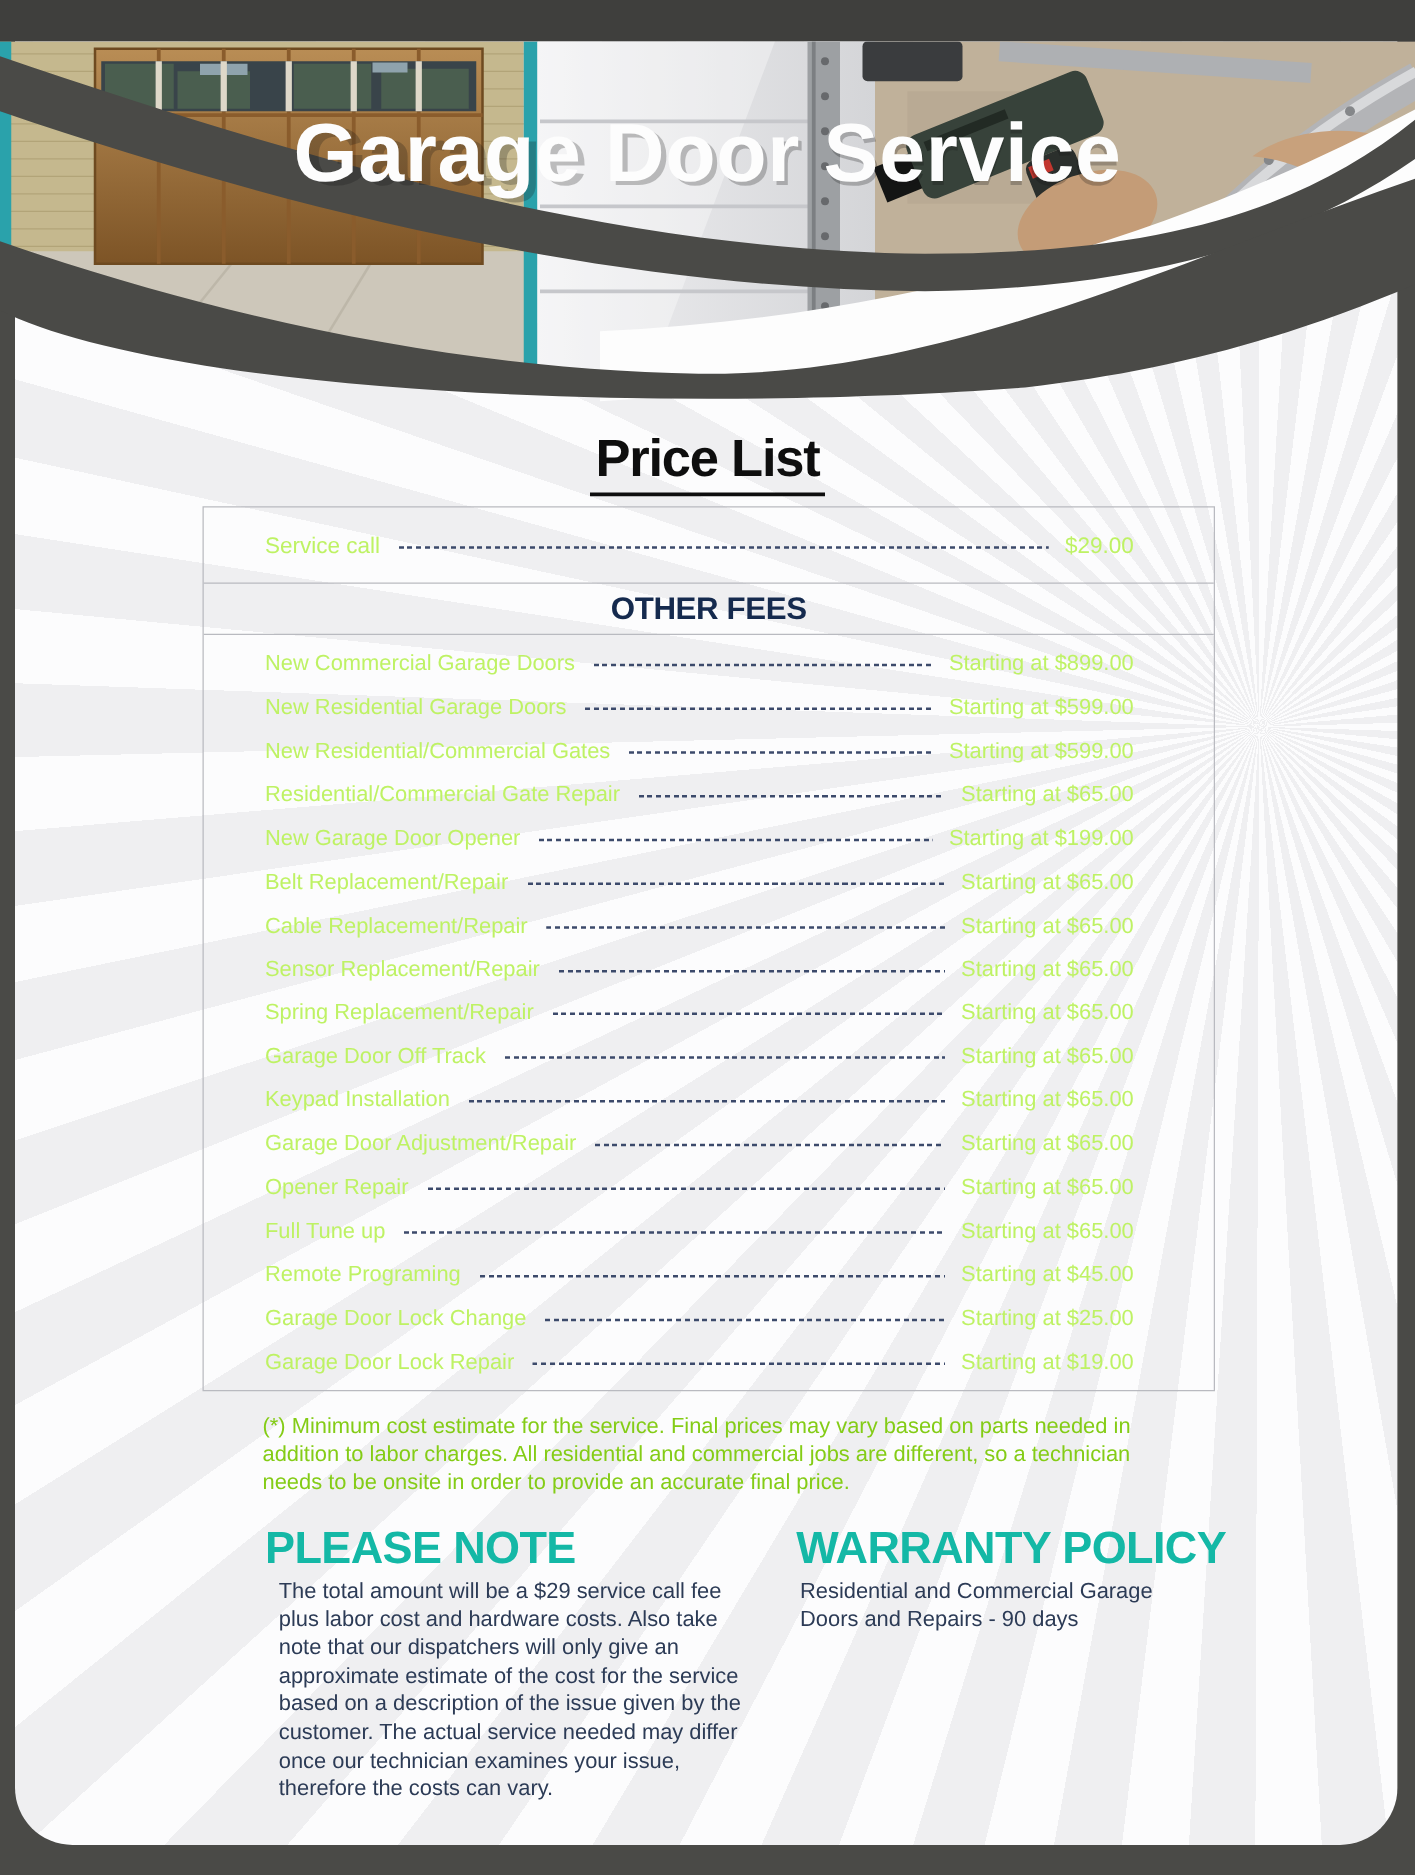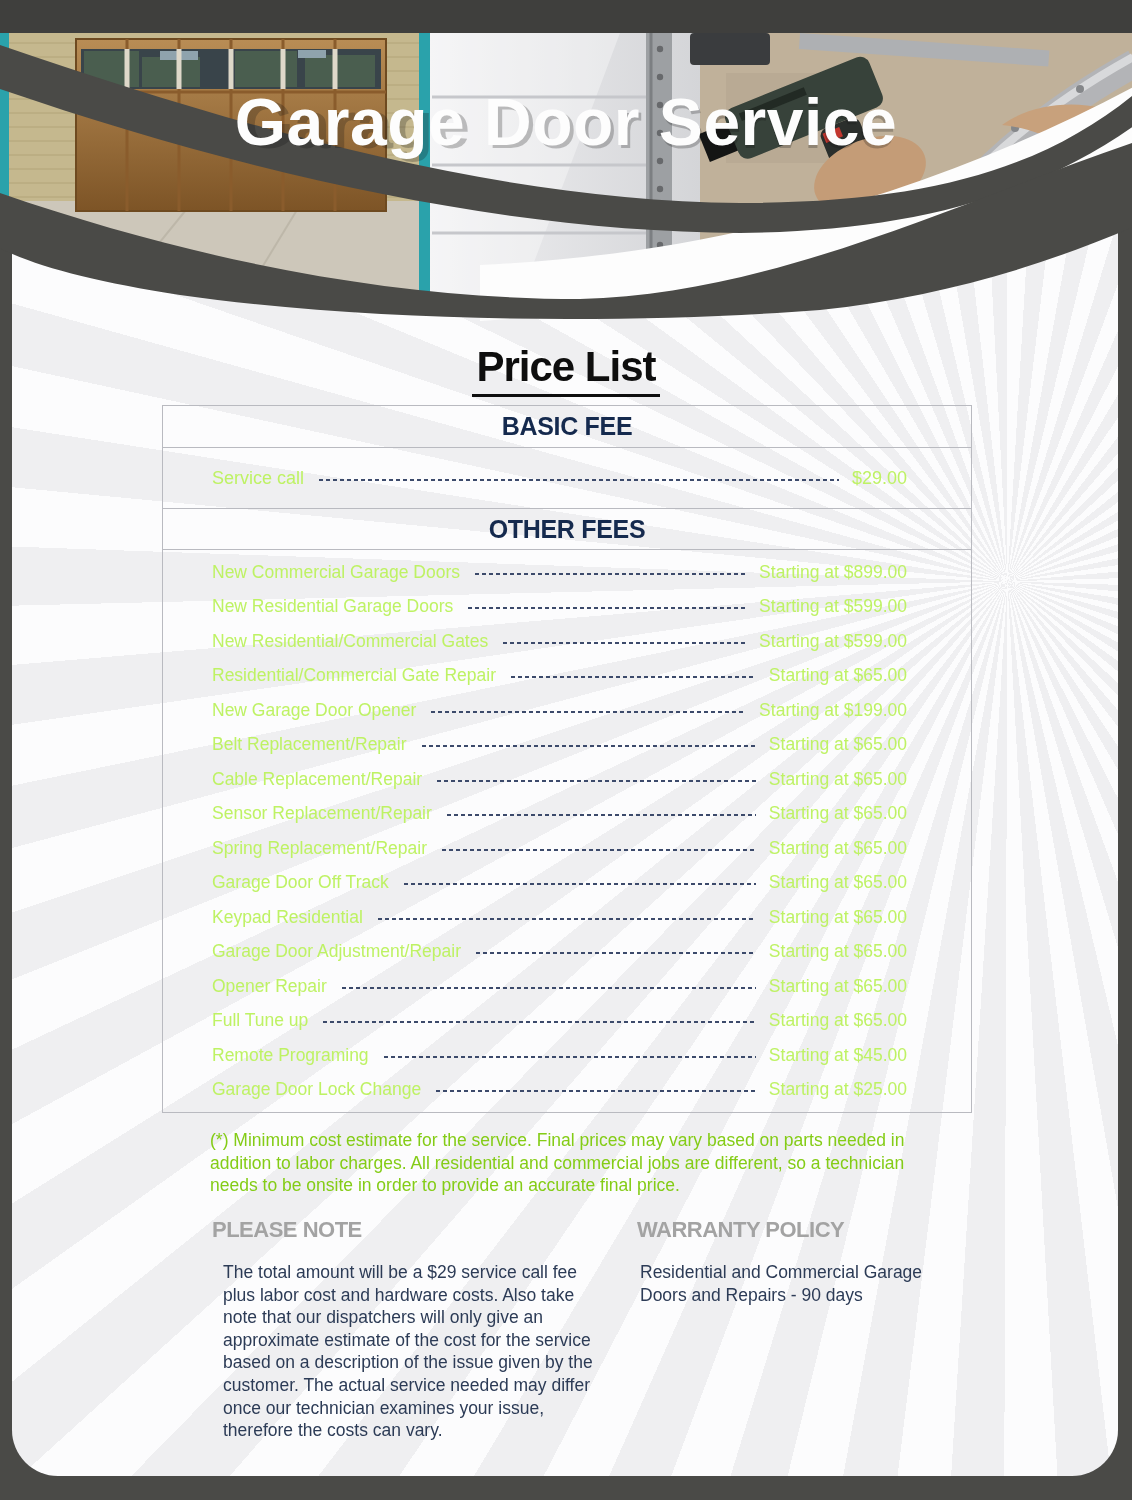--- a/index.html
+++ b/index.html
@@ -24,21 +24,21 @@
   .svc-row{flex:0 0 auto;height:60px;border-bottom:1px solid #b9bac0;}
   .fee-row{display:flex;align-items:center;padding:0 64px 0 49px;color:#bef264;font-size:17.5px;}
   .svc-row{font-size:18px;}
   .items{flex:1 1 auto;display:flex;flex-direction:column;justify-content:space-around;padding:5px 0;}
   .items .fee-row{flex:1 1 auto;}
   .fee-label{white-space:nowrap;}
   .fee-dashes{flex:1;height:2px;margin:3px 13px 0 15px;align-self:center;
               background-image:repeating-linear-gradient(90deg,#3c4a6b 0 4px,transparent 4px 7px);}
   .fee-price{white-space:nowrap;}
   .footnote{left:210px;top:1096px;width:732px;font-size:17.5px;line-height:22.6px;color:#84cc16;}
-  .col-head{font-size:22px;font-weight:700;color:#a3a3a3;letter-spacing:-0.5px;}
+  .col-head{font-size:36px;font-weight:700;color:#14b8a6;letter-spacing:-0.5px;}
   .pn-head{left:212px;top:1184px;}
   .wp-head{left:637px;top:1184px;}
   .pn-body{left:223px;top:1228px;width:388px;font-size:17.5px;line-height:22.6px;color:#2c3b56;}
   .wp-body{left:640px;top:1228px;width:310px;font-size:17.5px;line-height:22.6px;color:#2c3b56;}
 </style>
 </head>
 <body>
 
 <div class="page">
   <div class="card"></div>
@@ -164,21 +164,20 @@
 
     <text x="569" y="115" text-anchor="middle" font-size="66" font-weight="700" font-family="Liberation Sans, DejaVu Sans, sans-serif" fill="rgba(20,20,20,0.25)">Garage Door Service</text>
     <text x="566" y="112" text-anchor="middle" font-size="66" font-weight="700" font-family="Liberation Sans, DejaVu Sans, sans-serif" fill="#fdfdfd" letter-spacing="0.5">Garage Door Service</text>
   </svg>
 
   <div class="abs pl-title-wrap">
     <span class="pl-title">Price List</span>
   </div>
 
   <div class="abs fee-table">
-    <div class="th th1">BASIC FEE</div>
     <div class="fee-row svc-row">
       <span class="fee-label">Service call</span>
       <span class="fee-dashes"></span>
       <span class="fee-price">$29.00</span>
     </div>
     <div class="th th2">OTHER FEES</div>
     <div class="items">
         <div class="fee-row">
       <span class="fee-label">New Commercial Garage Doors</span>
       <span class="fee-dashes"></span>
@@ -223,21 +222,21 @@
       <span class="fee-label">Spring Replacement/Repair</span>
       <span class="fee-dashes"></span>
       <span class="fee-price">Starting at $65.00</span>
     </div>
         <div class="fee-row">
       <span class="fee-label">Garage Door Off Track</span>
       <span class="fee-dashes"></span>
       <span class="fee-price">Starting at $65.00</span>
     </div>
         <div class="fee-row">
-      <span class="fee-label">Keypad Residential</span>
+      <span class="fee-label">Keypad Installation</span>
       <span class="fee-dashes"></span>
       <span class="fee-price">Starting at $65.00</span>
     </div>
         <div class="fee-row">
       <span class="fee-label">Garage Door Adjustment/Repair</span>
       <span class="fee-dashes"></span>
       <span class="fee-price">Starting at $65.00</span>
     </div>
         <div class="fee-row">
       <span class="fee-label">Opener Repair</span>
@@ -251,20 +250,25 @@
     </div>
         <div class="fee-row">
       <span class="fee-label">Remote Programing</span>
       <span class="fee-dashes"></span>
       <span class="fee-price">Starting at $45.00</span>
     </div>
         <div class="fee-row">
       <span class="fee-label">Garage Door Lock Change</span>
       <span class="fee-dashes"></span>
       <span class="fee-price">Starting at $25.00</span>
+    </div>
+        <div class="fee-row">
+      <span class="fee-label">Garage Door Lock Repair</span>
+      <span class="fee-dashes"></span>
+      <span class="fee-price">Starting at $19.00</span>
     </div>
       </div>
   </div>
 
   <div class="abs footnote">(*) Minimum cost estimate for the service. Final prices may vary based on parts needed in addition to labor charges. All residential and commercial jobs are different, so a technician needs to be onsite in order to provide an accurate final price.</div>
 
   <div class="abs col-head pn-head">PLEASE NOTE</div>
   <div class="abs pn-body">The total amount will be a $29 service call fee plus labor cost and hardware costs. Also take note that our dispatchers will only give an approximate estimate of the cost for the service based on a description of the issue given by the customer. The actual service needed may differ once our technician examines your issue, therefore the costs can vary.</div>
 
   <div class="abs col-head wp-head">WARRANTY POLICY</div>

